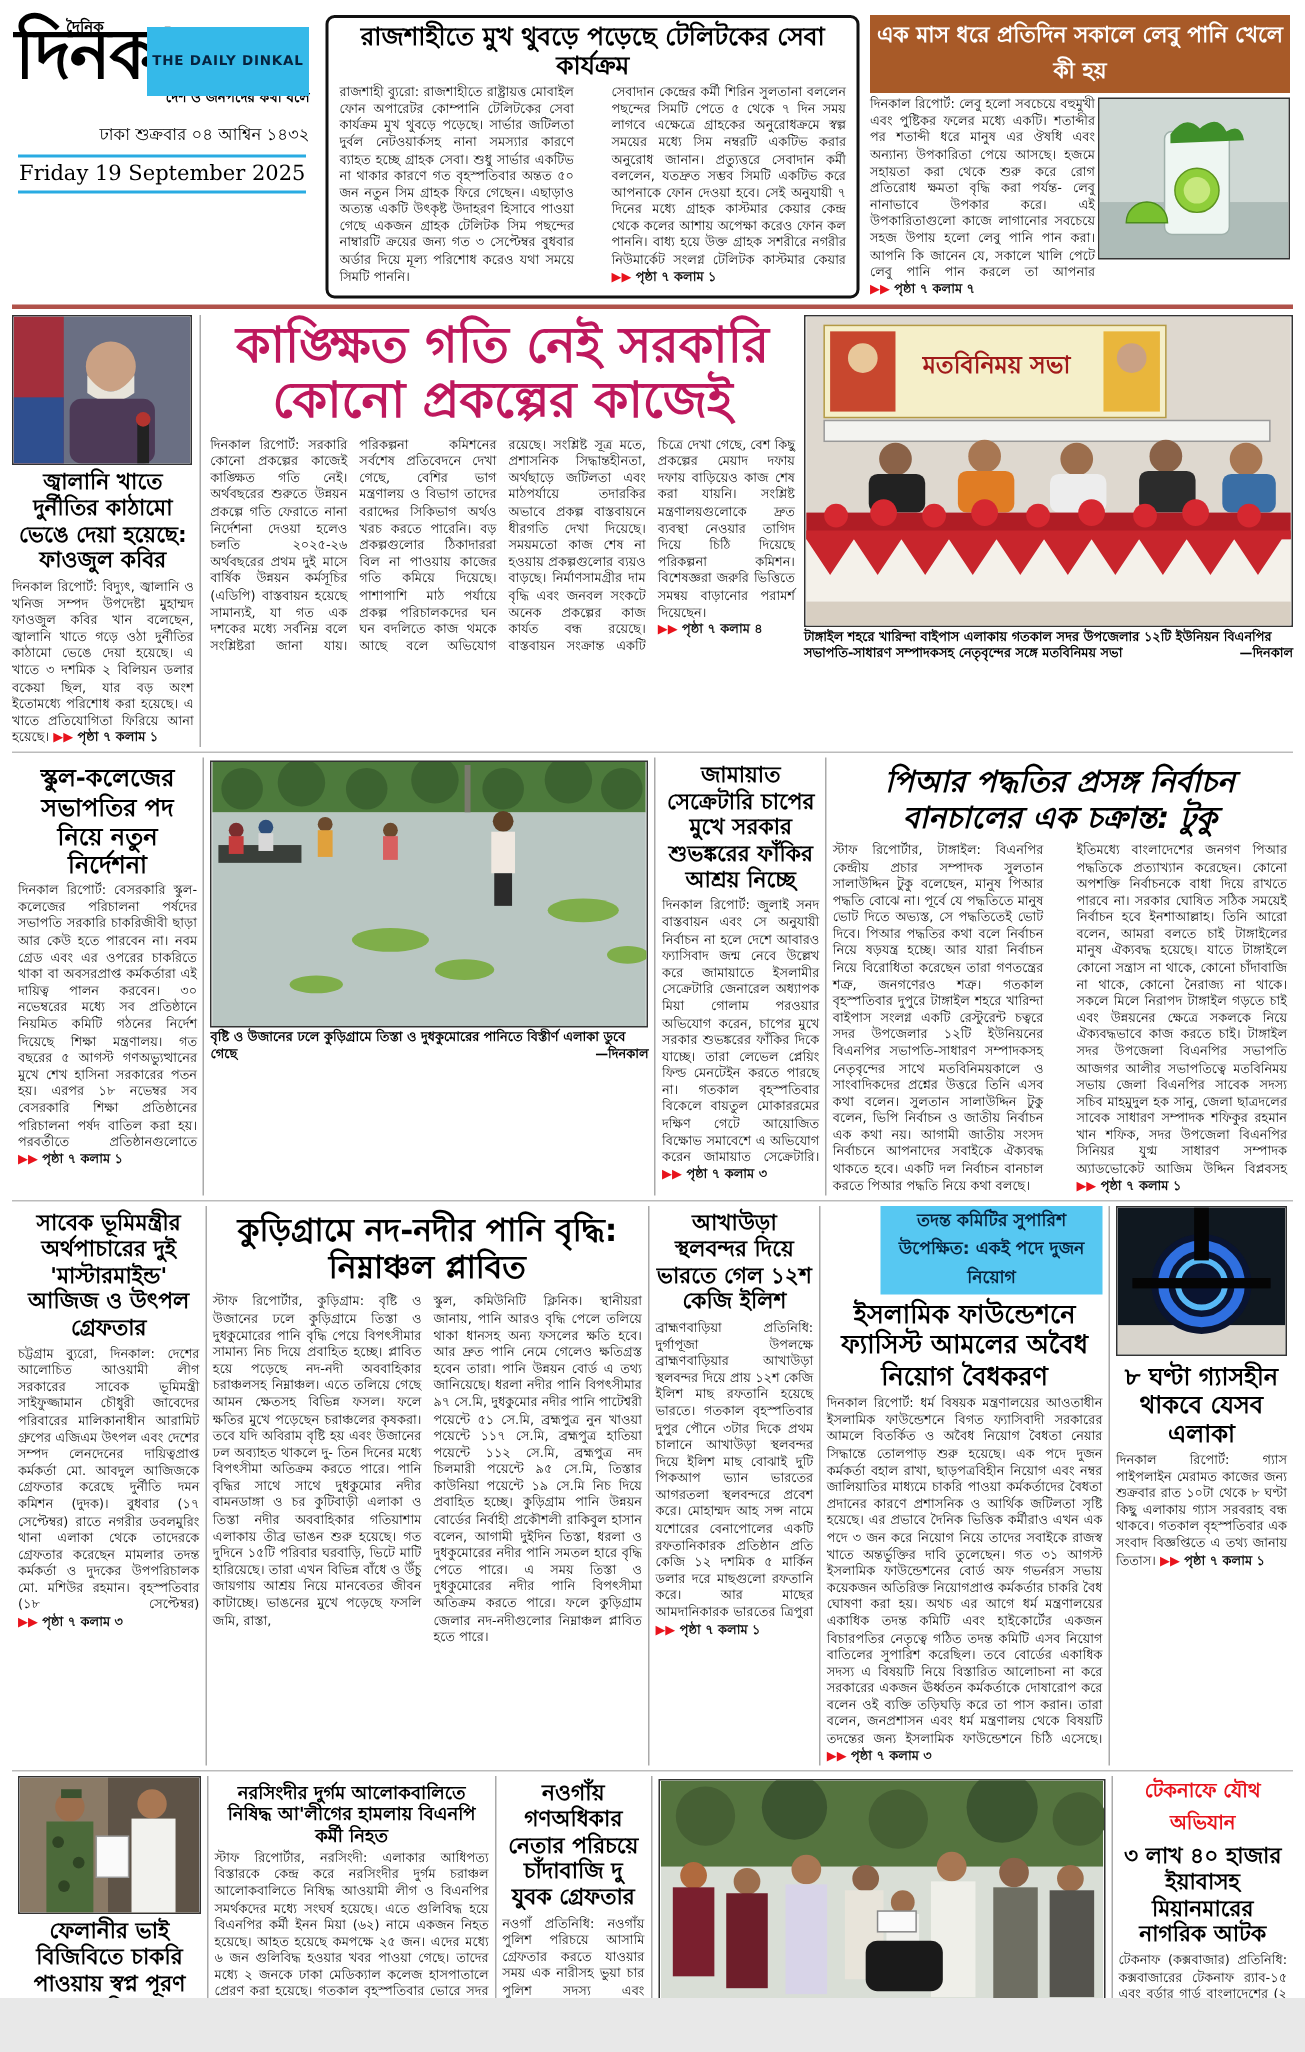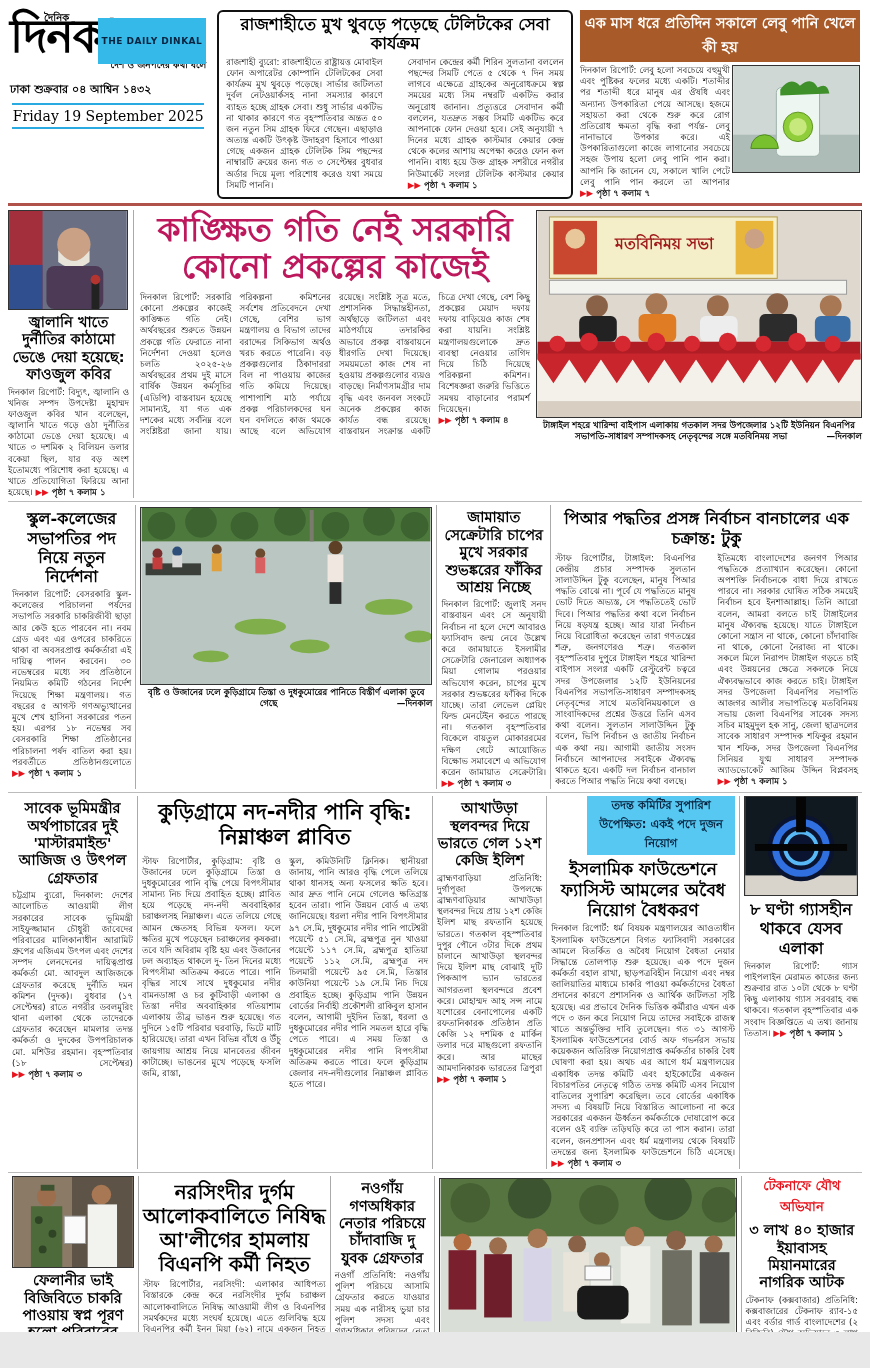--- a/index.html
+++ b/index.html
@@ -10,21 +10,21 @@
   .hr-red { border:0; border-top:3px solid #b0524a; margin:4px 0 4px 0; }
   .hr-thin { border:0; border-top:1px solid #bbb; margin:3px 0; }
 
   
   .masthead { width:208px; padding:2px 6px 0 2px; }
   .mh-top { position:relative; }
   .mh-daily { font-size:10px; font-weight:bold; position:absolute; top:-2px; left:34px; }
   .mh-eng { position:absolute; right:0; top:6px; background:#35b9e9; color:#06233f; font-weight:bold; font-size:9px; padding:18px 4px; letter-spacing:.5px; }
   .mh-logo { font-size:46px; font-weight:bold; line-height:1.05; color:#000; letter-spacing:-1px; }
   .mh-tagline { text-align:right; font-size:9px; font-weight:bold; margin-top:-2px; }
-  .mh-date-bn { text-align:left; font-size:11px; font-weight:bold; margin-top:8px; }
+  .mh-date-bn { text-align:right; font-size:11px; font-weight:normal; margin-top:8px; }
   .cyan-rule { border:0; border-top:2px solid #29abe2; margin:3px 2px; }
   .mh-date-en { text-align:center; font-size:14px; font-family:"DejaVu Serif", serif; }
 
   
   .box-teletalk { width:362px; border:2px solid #111; border-radius:6px; margin:0 5px; padding:4px 7px; }
   .h-headline { font-weight:bold; font-size:16.5px; text-align:center; line-height:1.15; }
   .body { font-size:8.6px; line-height:1.3; text-align:justify; color:#111; margin-top:3px; }
   .box-lemon { width:287px; padding:0 2px; }
   .kicker-brown { background:#a85a28; color:#fff; font-weight:bold; font-size:14.5px; text-align:center; padding:2px 2px; }
   .lemon-flex { display:flex; gap:2px; margin-top:3px; }
@@ -35,21 +35,21 @@
 
   
   .main-left { width:128px; padding-right:4px; }
   .main-center { width:408px; padding:0 6px; }
   .main-right { width:326px; }
   .main-headline { color:#be185d; font-weight:bold; font-size:33px; line-height:1.12; text-align:center; margin:2px 0 6px 0; }
   .cols-4 { column-count:4; column-gap:8px; }
   .sec-headline { font-weight:bold; font-size:16px; line-height:1.2; text-align:center; margin:4px 0 2px 0; }
   .sec-headline.sm { font-size:14.5px; }
   .photo-frame { border:1px solid #333; display:block; }
-  .caption { font-size:8.6px; font-weight:bold; line-height:1.25; margin-top:2px;text-align:center; }
+  .caption { font-size:8.6px; font-weight:bold; line-height:1.25; margin-top:2px; }
   .credit { float:right; font-weight:bold; }
 
   .art { padding:0 4px; }
   .kicker-red-text { color:#e8131c; font-weight:bold; font-size:13px; text-align:center; }
   .kicker-cyan-bg { background:#57c8f2; color:#06233f; font-weight:bold; font-size:11.5px; text-align:center; padding:1px 2px;margin-left:36px; }
 
   svg { display:block; }
 </style>
 </head>
 <body>
@@ -234,21 +234,21 @@
 
     <div class="art vr" style="width:118px; border-left:1px solid #aaa;">
       <div class="sec-headline sm">জামায়াত সেক্রেটারি চাপের মুখে সরকার শুভঙ্করের ফাঁকির আশ্রয় নিচ্ছে</div>
       <div class="body">
         <span>দিনকাল রিপোর্ট: জুলাই সনদ বাস্তবায়ন এবং সে অনুযায়ী নির্বাচন না হলে দেশে আবারও ফ্যাসিবাদ জন্ম নেবে উল্লেখ করে জামায়াতে ইসলামীর সেক্রেটারি জেনারেল অধ্যাপক মিয়া গোলাম পরওয়ার অভিযোগ করেন, চাপের মুখে সরকার শুভঙ্করের ফাঁকির দিকে যাচ্ছে। তারা লেভেল প্লেয়িং ফিল্ড মেনটেইন করতে পারছে না। গতকাল বৃহস্পতিবার বিকেলে বায়তুল মোকাররমের দক্ষিণ গেটে আয়োজিত বিক্ষোভ সমাবেশে এ অভিযোগ করেন জামায়াত সেক্রেটারি।</span>
         <span class="jump"><span class="arr">▶▶</span> <span>পৃষ্ঠা ৭ কলাম ৩</span></span>
       </div>
     </div>
 
     <div class="art" style="width:320px;">
-      <div class="sec-headline" style="font-size:16px;">পিআর পদ্ধতির প্রসঙ্গ নির্বাচন বানচালের এক চক্রান্ত: টুকু</div>
+      <div class="sec-headline" style="font-size:20px;font-style:italic;">পিআর পদ্ধতির প্রসঙ্গ নির্বাচন বানচালের এক চক্রান্ত: টুকু</div>
       <div class="row" style="gap:22px;">
         <div class="body" style="width:50%;">স্টাফ রিপোর্টার, টাঙ্গাইল: বিএনপির কেন্দ্রীয় প্রচার সম্পাদক সুলতান সালাউদ্দিন টুকু বলেছেন, মানুষ পিআর পদ্ধতি বোঝে না। পূর্বে যে পদ্ধতিতে মানুষ ভোট দিতে অভ্যস্ত, সে পদ্ধতিতেই ভোট দিবে। পিআর পদ্ধতির কথা বলে নির্বাচন নিয়ে ষড়যন্ত্র হচ্ছে। আর যারা নির্বাচন নিয়ে বিরোধিতা করেছেন তারা গণতন্ত্রের শত্রু, জনগণেরও শত্রু। গতকাল বৃহস্পতিবার দুপুরে টাঙ্গাইল শহরে খারিন্দা বাইপাস সংলগ্ন একটি রেস্টুরেন্ট চত্বরে সদর উপজেলার ১২টি ইউনিয়নের বিএনপির সভাপতি-সাধারণ সম্পাদকসহ নেতৃবৃন্দের সাথে মতবিনিময়কালে ও সাংবাদিকদের প্রশ্নের উত্তরে তিনি এসব কথা বলেন। সুলতান সালাউদ্দিন টুকু বলেন, ভিপি নির্বাচন ও জাতীয় নির্বাচন এক কথা নয়। আগামী জাতীয় সংসদ নির্বাচনে আপনাদের সবাইকে ঐক্যবদ্ধ থাকতে হবে। একটি দল নির্বাচন বানচাল করতে পিআর পদ্ধতি নিয়ে কথা বলছে।</div>
         <div class="body" style="width:50%;">
           <span>ইতিমধ্যে বাংলাদেশের জনগণ পিআর পদ্ধতিকে প্রত্যাখ্যান করেছেন। কোনো অপশক্তি নির্বাচনকে বাধা দিয়ে রাখতে পারবে না। সরকার ঘোষিত সঠিক সময়েই নির্বাচন হবে ইনশাআল্লাহ। তিনি আরো বলেন, আমরা বলতে চাই টাঙ্গাইলের মানুষ ঐক্যবদ্ধ হয়েছে। যাতে টাঙ্গাইলে কোনো সন্ত্রাস না থাকে, কোনো চাঁদাবাজি না থাকে, কোনো নৈরাজ্য না থাকে। সকলে মিলে নিরাপদ টাঙ্গাইল গড়তে চাই এবং উন্নয়নের ক্ষেত্রে সকলকে নিয়ে ঐক্যবদ্ধভাবে কাজ করতে চাই। টাঙ্গাইল সদর উপজেলা বিএনপির সভাপতি আজগর আলীর সভাপতিত্বে মতবিনিময় সভায় জেলা বিএনপির সাবেক সদস্য সচিব মাহমুদুল হক সানু, জেলা ছাত্রদলের সাবেক সাধারণ সম্পাদক শফিকুর রহমান খান শফিক, সদর উপজেলা বিএনপির সিনিয়র যুগ্ম সাধারণ সম্পাদক অ্যাডভোকেট আজিম উদ্দিন বিপ্লবসহ</span>
           <span class="jump"><span class="arr">▶▶</span> <span>পৃষ্ঠা ৭ কলাম ১</span></span>
         </div>
       </div>
     </div>
   </div>
 
@@ -326,21 +326,21 @@
         <rect x="52" y="40" width="22" height="28" fill="#fafafa" stroke="#999"></rect>
       </svg>
       <div class="sec-headline sm">ফেলানীর ভাই বিজিবিতে চাকরি পাওয়ায় স্বপ্ন পূরণ হলো পরিবারের</div>
       <div class="body">
         <span>স্টাফ রিপোর্টার, কুড়িগ্রাম: ২০১১ সালের ৭ জানুয়ারি ভারতের কুচবিহার সীমান্তে বিএসএফের গুলিতে নিহত কিশোরী ফেলানী খাতুনের ছোট ভাই এবার বর্ডার গার্ড বাংলাদেশ (বিজিবি) চাকরি পেলেন।</span>
         
       </div>
     </div>
 
     <div class="art vr" style="width:196px;">
-      <div class="sec-headline" style="font-size:20px;">নরসিংদীর দুর্গম আলোকবালিতে নিষিদ্ধ আ'লীগের হামলায় বিএনপি কর্মী নিহত</div>
+      <div class="sec-headline" style="font-size:12px;">নরসিংদীর দুর্গম আলোকবালিতে নিষিদ্ধ আ'লীগের হামলায় বিএনপি কর্মী নিহত</div>
       <div class="body">
         <span>স্টাফ রিপোর্টার, নরসিংদী: এলাকার আধিপত্য বিস্তারকে কেন্দ্র করে নরসিংদীর দুর্গম চরাঞ্চল আলোকবালিতে নিষিদ্ধ আওয়ামী লীগ ও বিএনপির সমর্থকদের মধ্যে সংঘর্ষ হয়েছে। এতে গুলিবিদ্ধ হয়ে বিএনপির কর্মী ইনন মিয়া (৬২) নামে একজন নিহত হয়েছে। আহত হয়েছে কমপক্ষে ২৫ জন। এদের মধ্যে ৬ জন গুলিবিদ্ধ হওয়ার খবর পাওয়া গেছে। তাদের মধ্যে ২ জনকে ঢাকা মেডিক্যাল কলেজ হাসপাতালে প্রেরণ করা হয়েছে। গতকাল বৃহস্পতিবার ভোরে সদর উপজেলার নরসিংদীর দুর্গম চরাঞ্চল আলোকবালিতে এ সংঘর্ষের ঘটনা ঘটে। এদিকে সংবাদ সংগ্রহের সময় যমুনা টিভির সাংবাদিকের উপর হামলা চালিয়েছে নিহতের স্বজনরা। পরে তাকে উদ্ধার করে হাসপাতালে চিকিৎসা নেওয়া হয়। এঘটনায় সাংবাদিক সমাজে অসন্তোষ বিরাজ করছে। নিহত ইনন মিয়া (৬২) আলোকবালি ইউনিয়নের মুরাদনগর গ্রামের বাসিন্দা। তিনি বিএনপির কর্মী। ইউনিয়ন বিএনপির যুগ্ম-আহ্বায়ক নোয়াবআলীর সমর্থক। পুলিশ ও নিহত স্বজনরা জানিয়েছে, এলাকার আধিপত্য বিস্তার ও মেঘনা নদী থেকে বালু উত্তোলনকে কেন্দ্র করে সদর উপজেলার দুর্গম চরাঞ্চল আলোকবালি ইউনিয়ন আওয়ামী লীগের সভাপতি আহ. আসান আলী গ্রুপের সাথে আলোকবালি ইউনিয়ন বিএনপির যুগ্ম-আহ্বায়ক নোয়াবআলীর সাথে নগ্ন</span>
         
       </div>
     </div>
 
     <div class="art vr" style="width:106px;">
       <div class="sec-headline sm">নওগাঁয় গণঅধিকার নেতার পরিচয়ে চাঁদাবাজি দু যুবক গ্রেফতার</div>
       <div class="body">
         <span>নওগাঁ প্রতিনিধি: নওগাঁয় পুলিশ পরিচয়ে আসামি গ্রেফতার করতে যাওয়ার সময় এক নারীসহ ভুয়া চার পুলিশ সদস্য এবং গণঅধিকার পরিষদের নেতা পরিচয়ে চাঁদাবাজির সময় দুই যুবককে গ্রেফতার করেছে পুলিশ। এ সময় ভুয়া পুলিশ সদস্যদের কাছ থেকে দুইটি ডিএমপি ও ডিবি পুলিশে পোশাক, দুইটি হ্যান্ডকাপ, দুইটি ওয়াকিটকি শটগান ও একটি খেলনা পিস্তল উদ্ধার করা হয়েছে। বৃহস্পতিবার দুপুরে পুলিশ সুপারের কার্যালয়ে এক সংবাদ সম্মেলনে পুলিশ সুপার মোহাম্মদ সফিজল সরওয়ার এসব তথ্য জানান। এর আগে</span>

